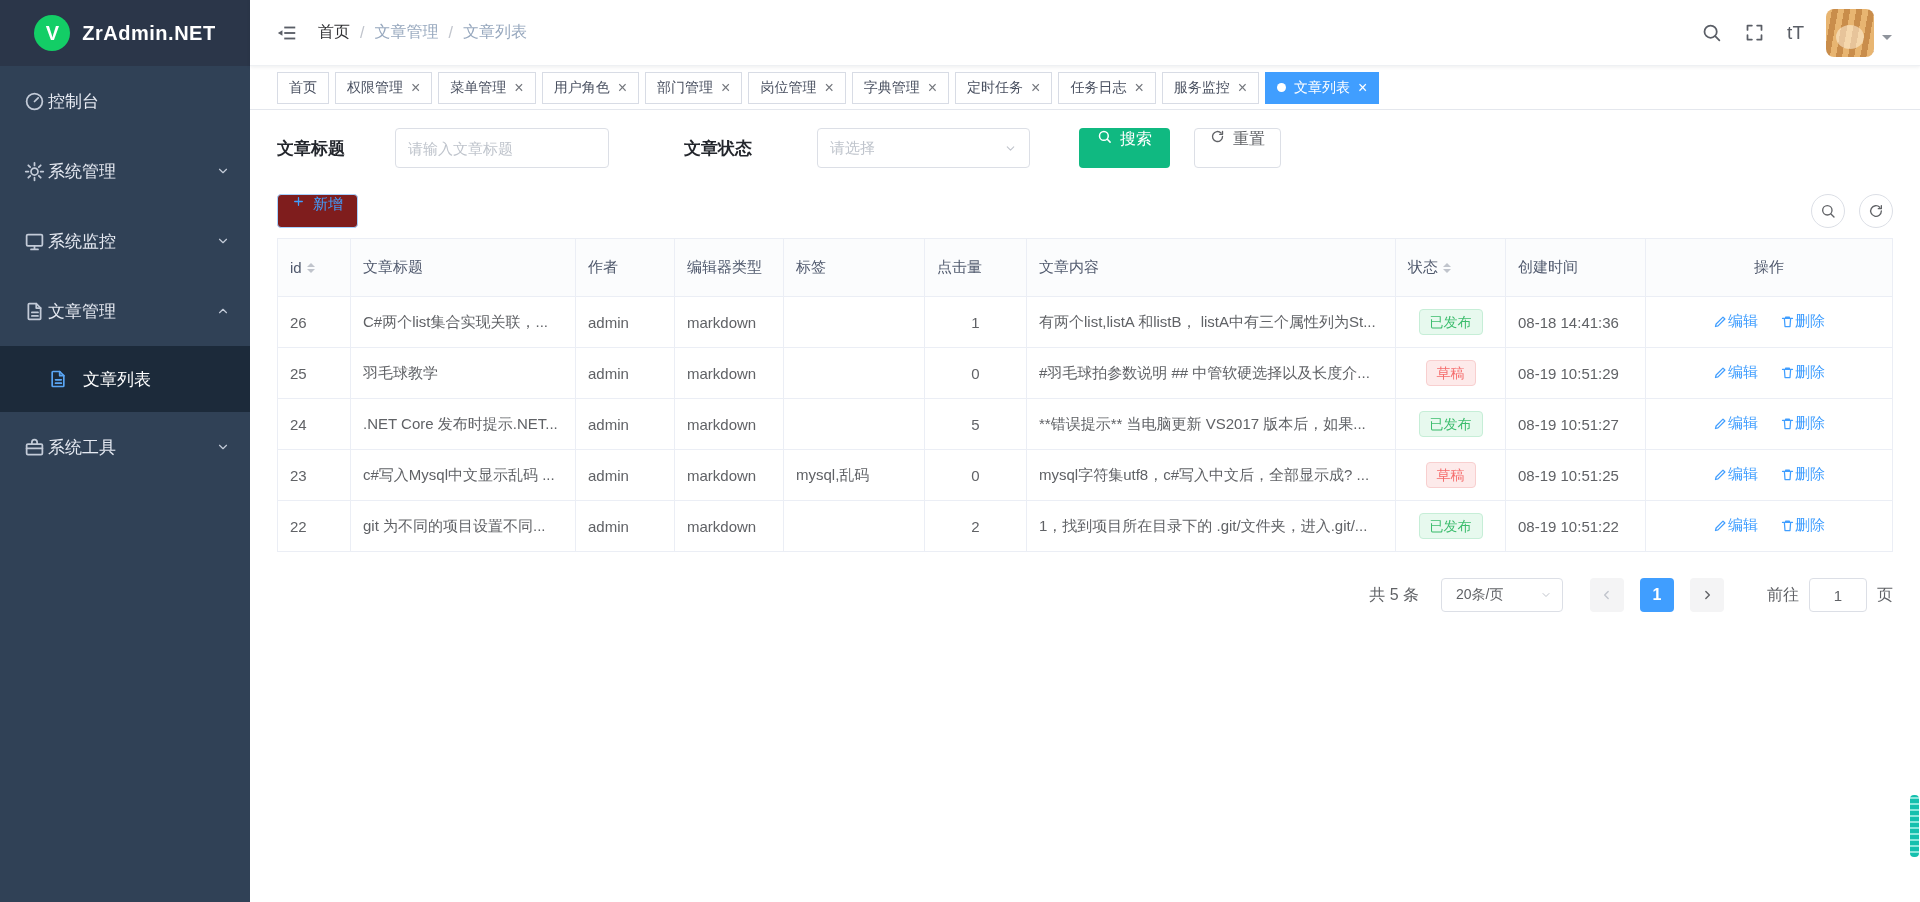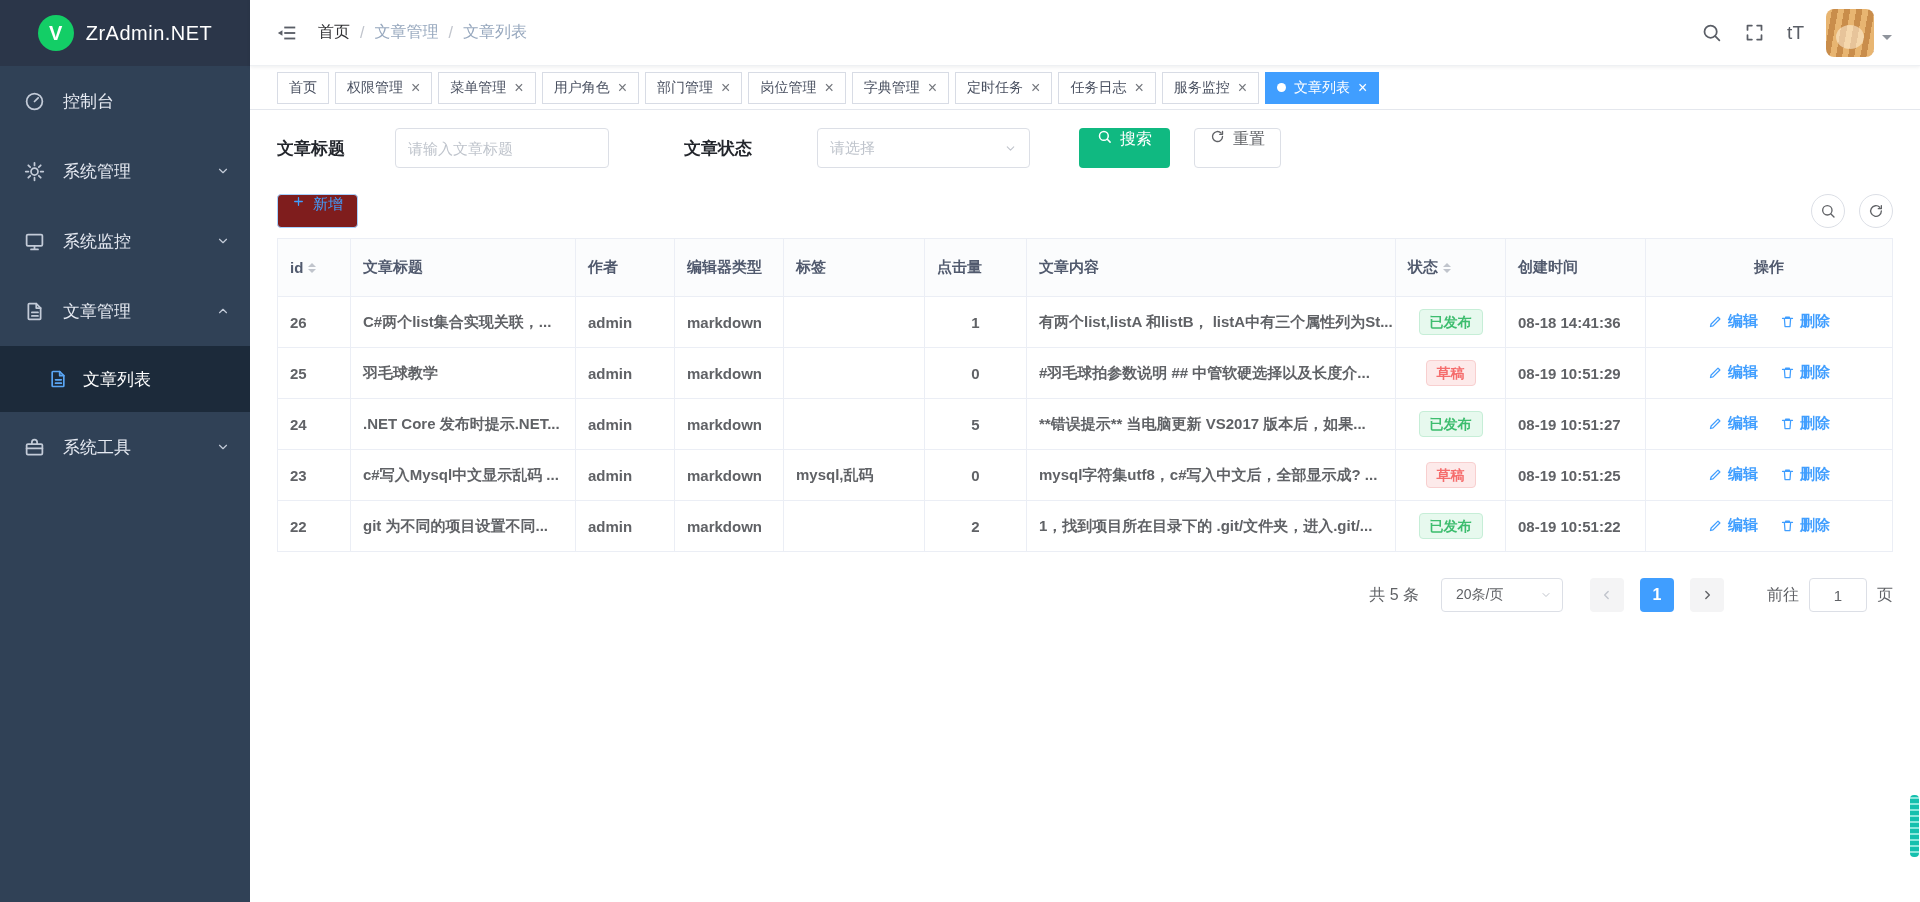--- a/index.html
+++ b/index.html
@@ -3,23 +3,23 @@
 <meta charset="utf-8">
 <style>
   *{margin:0;padding:0;box-sizing:border-box}
   html,body{width:1920px;height:902px;overflow:hidden}
   body{font-family:"Liberation Sans","DejaVu Sans",sans-serif;font-size:15px;color:#303133;background:#fff;display:flex}
 
   
   .sidebar{width:250px;background:#304156;flex-shrink:0;display:flex;flex-direction:column}
   .logo{height:66px;display:flex;align-items:center;justify-content:center;gap:12px;background:#2b3649;cursor:pointer}
   .logo-badge{width:36px;height:36px;border-radius:50%;background:#13ce66;color:#fff;font-weight:bold;display:flex;align-items:center;justify-content:center;font-size:20px}
-  .logo-text{color:#fff;font-size:20px;font-weight:normal;letter-spacing:.5px}
+  .logo-text{color:#fff;font-size:20px;font-weight:bold;letter-spacing:.5px}
   .menu{display:flex;flex-direction:column}
-  .menu-item{height:70px;display:flex;align-items:center;padding:0 20px 0 24px;gap:18px;color:#e6eaf2;font-size:17px;cursor:pointer}
+  .menu-item{height:70px;display:flex;align-items:center;padding:0 20px 0 24px;gap:3px;color:#e6eaf2;font-size:17px;cursor:pointer}
   .menu-item svg{color:#c3cbd8;flex-shrink:0}
   .menu-arrow{margin-left:auto;color:#9aa6b5;display:flex}
   .submenu{background:#263445}
   .submenu-item{height:66px;display:flex;align-items:center;padding-left:48px;gap:15px;font-size:17px;color:#fff;cursor:pointer}
   .submenu-item.active{background:#1c2a3a}
   .submenu-item svg{color:#5aa6f5}
 
   
   .main{flex:1;display:flex;flex-direction:column;min-width:0;background:#fff}
   .topbar{height:66px;display:flex;align-items:center;padding:0 28px 0 26px;gap:20px;background:#fff;border-bottom:1px solid #eef0f3;box-shadow:0 1px 4px rgba(0,21,41,.08);position:relative;z-index:3}
@@ -56,31 +56,31 @@
   .btn-search{margin-left:49px;height:40px;padding:0 17px;background:#10b981;color:#fff;font-size:16px}
   .btn-reset{margin-left:24px;height:40px;padding:0 15px;background:#fff;border-color:#dcdfe6;color:#606266;font-size:16px}
 
   .toolbar-row{margin-top:26px;display:flex;align-items:center}
   .btn-add{height:34px;padding:0 14px;background:#7f1d1d;border-color:#a6d2ff;color:#409eff;font-size:15px}
   .toolbar-right{margin-left:auto;display:flex;gap:14px}
   .circle-btn{width:34px;height:34px;border-radius:50%;border:1px solid #dcdfe6;display:flex;align-items:center;justify-content:center;color:#606266;background:#fff;cursor:pointer}
 
   
   table{margin-top:10px;width:100%;border-collapse:collapse;table-layout:fixed;font-size:15px;color:#606266}
-  th,td{border:1px solid #ebeef5;padding:0 12px;height:51px;white-space:nowrap;overflow:hidden;text-align:left;font-weight:bold}
+  th,td{border:1px solid #ebeef5;padding:0 12px;height:51px;white-space:nowrap;overflow:hidden;text-align:left;font-weight:normal}
   th{height:58px;background:#fbfcfd;color:#515a6e}
   .ta-c{text-align:center}
   .th-wrap{display:inline-flex;align-items:center;gap:5px}
   .sort{display:inline-flex;flex-direction:column;cursor:pointer}
   .s-up{width:0;height:0;border:4px solid transparent;border-bottom-color:#c0c4cc;margin-bottom:2px}
   .s-down{width:0;height:0;border:4px solid transparent;border-top-color:#c0c4cc}
   .badge{display:inline-block;padding:4px 10px;border-radius:4px;font-size:14px;line-height:1.2}
   .badge.success{background:#e7f9ee;color:#3dbd6e;border:1px solid #c6eed7}
   .badge.danger{background:#fdeaea;color:#f56c6c;border:1px solid #f8cfcf}
-  .op-link{color:#409eff;display:inline-flex;align-items:center;gap:5px;margin:0 9px;font-size:15px;cursor:pointer}
+  .op-link{color:#409eff;display:inline-flex;align-items:center;margin:0 9px;font-size:15px;cursor:pointer}
 
   
   .pagination{margin-top:26px;display:flex;align-items:center;justify-content:flex-end;color:#606266;font-size:16px}
   .pg-total{margin-right:22px}
   .pg-size{width:122px;height:34px;border:1px solid #dcdfe6;border-radius:4px;display:flex;align-items:center;justify-content:space-between;padding:0 10px 0 14px;font-size:14px;color:#606266;margin-right:27px;cursor:pointer;background:#fff}
   .pg-btn{width:34px;height:34px;border-radius:4px;background:#f4f4f5;display:flex;align-items:center;justify-content:center;cursor:pointer}
   .pg-prev{color:#c0c4cc;margin-right:16px}
   .pg-page{width:34px;height:34px;border-radius:4px;background:#409eff;color:#fff;display:flex;align-items:center;justify-content:center;font-weight:bold;margin-right:16px;cursor:pointer}
   .pg-next{color:#606266}
   .pg-goto-label{margin:0 10px 0 43px}

